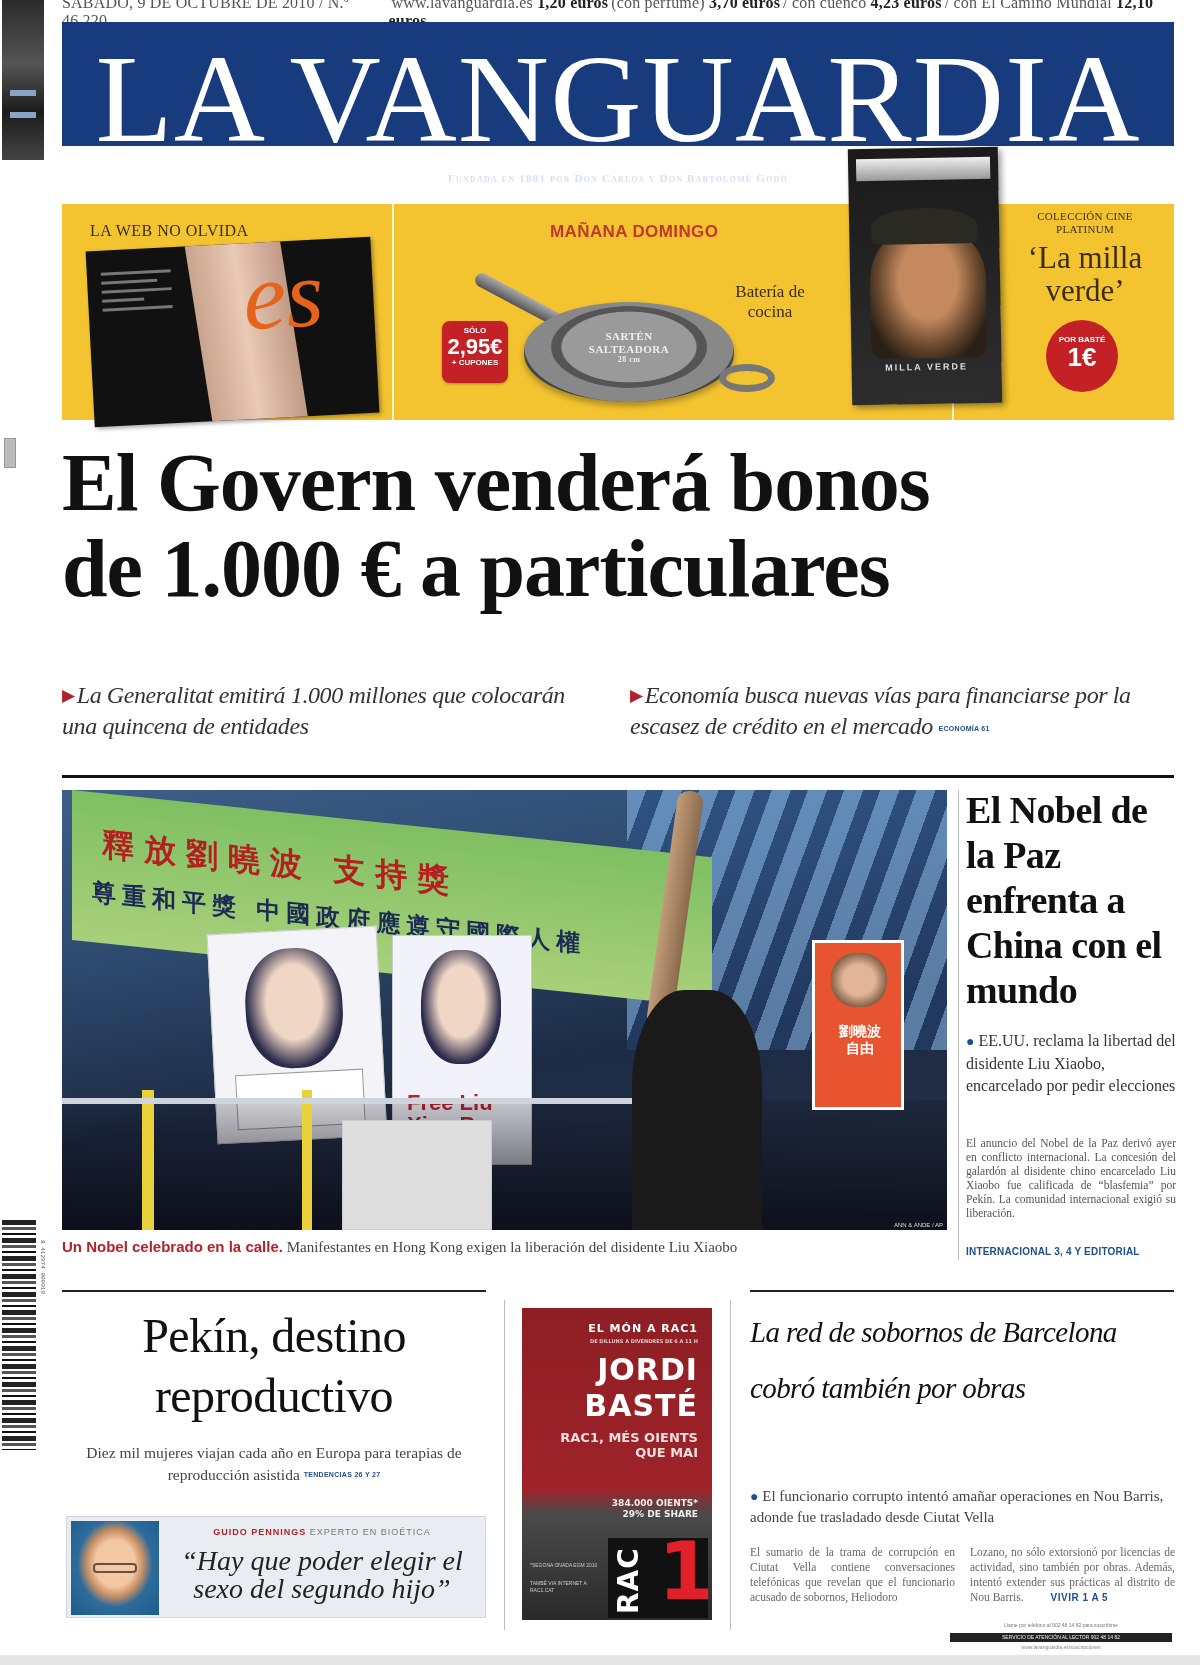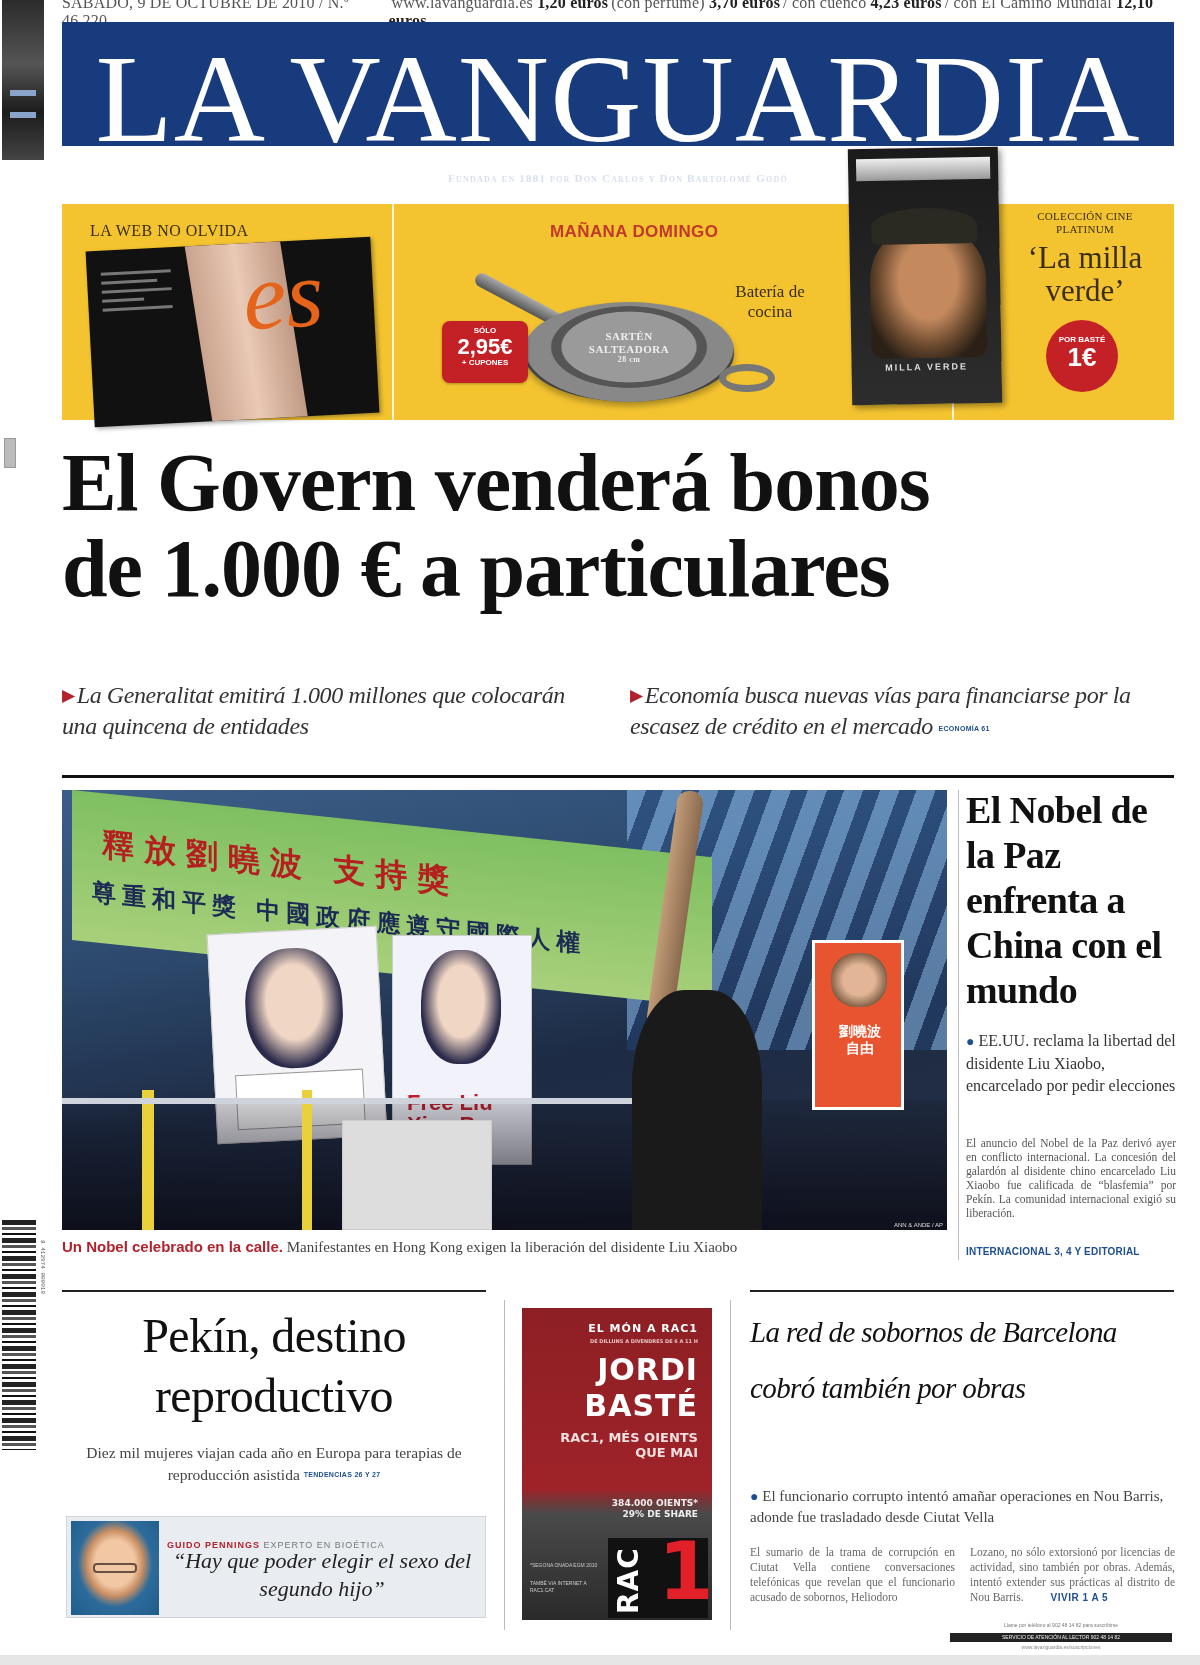--- a/index.html
+++ b/index.html
@@ -32,21 +32,21 @@
   .mag { position:absolute; left: 28px; top: 40px; width: 285px; height: 176px; background:#111; transform: rotate(-3deg); box-shadow: 2px 2px 4px rgba(0,0,0,.35); overflow:hidden; }
   .mag .skin { position:absolute; left: 110px; top: -10px; width: 95px; height: 220px; background: linear-gradient(90deg,#c9a38e,#eac9b5 50%,#c09a85); transform: rotate(-6deg); }
   .mag .es { position:absolute; left: 155px; top: 6px; font-family:"Liberation Serif",serif; font-style: italic; font-size: 96px; color:#e4641c; line-height: 1; }
   .mag .lines { position:absolute; left: 14px; top: 22px; width: 70px; }
   .mag .lines i { display:block; height: 3px; background:#777; margin-bottom: 6px; }
   .pan { position:absolute; left: 432px; top: 68px; width: 250px; height: 130px; }
   .pan .handle { position:absolute; left: -18px; top: -2px; width: 140px; height: 14px; border-radius: 8px; background: linear-gradient(180deg,#aaa,#555); transform: rotate(28deg); transform-origin: left center; }
   .pan .body { position:absolute; left: 30px; top: 30px; width: 210px; height: 100px; border-radius: 50% / 48%; background: radial-gradient(ellipse at 50% 45%, #9a9a9a 0 45%, #555 46% 52%, #888 53% 70%, #444 71%); box-shadow: 0 4px 6px rgba(0,0,0,.3); }
   .pan .ear { position:absolute; left: 225px; top: 92px; width: 56px; height: 28px; border: 7px solid #777; border-radius: 50%; }
   .pan .lbl { position:absolute; left: 60px; top: 58px; width: 150px; text-align:center; color:#eee; font-size: 11px; font-weight:bold; line-height: 1.15; letter-spacing: .5px; }
-  .price-badge { position:absolute; left: 380px; top: 117px; width: 86px; height: 62px; background:#c42127; border-radius: 8px; color:#fff; text-align:center; box-shadow: 0 1px 3px rgba(0,0,0,.3); }
+  .price-badge { position:absolute; left: 380px; top: 117px; width: 66px; height: 62px; background:#c42127; border-radius: 8px; color:#fff; text-align:center; box-shadow: 0 1px 3px rgba(0,0,0,.3); }
   .price-badge .s { font: bold 8px "Liberation Sans", sans-serif; margin-top: 5px; }
   .price-badge .p { font: bold 22px "Liberation Sans", sans-serif; line-height: 1.05; }
   .price-badge .c { font: bold 8px "Liberation Sans", sans-serif; }
   .manana { position:absolute; left: 488px; top: 18px; font: bold 17px "Liberation Sans", sans-serif; color:#c0392b; letter-spacing: .4px; }
   .bateria { position:absolute; left: 668px; top: 78px; width: 80px; text-align:center; font-size: 17px; color:#3a2d10; line-height: 1.2; }
   .dvd { position:absolute; left: 788px; top: -56px; width: 150px; height: 256px; background: linear-gradient(180deg,#1a1a1a,#2d2d2d); box-shadow: 3px 3px 6px rgba(0,0,0,.4); transform: rotate(-1deg); overflow:hidden; }
   .dvd .band { position:absolute; left: 8px; right: 8px; top: 10px; height: 22px; background: linear-gradient(180deg,#eee,#999); }
   .dvd .face { position:absolute; left: 20px; right: 14px; top: 80px; height: 130px; border-radius: 40% 40% 10% 10%; background: radial-gradient(ellipse at 50% 40%, #c48a5e 0 35%, #6b4a2f 60%, #2a2016 80%); }
   .dvd .cap { position:absolute; left: 22px; right: 22px; top: 60px; height: 36px; border-radius: 50% 50% 10% 10%; background:#2a2a22; }
   .dvd .title { position:absolute; left:0; right:0; bottom: 32px; text-align:center; color:#ddd; font: bold 9px "Liberation Sans", sans-serif; letter-spacing: 2px; }
@@ -95,23 +95,23 @@
   .nobel-ref { left: 966px; top: 1246px; width: 210px; font: bold 10px "Liberation Sans", sans-serif; color:#1d4e8f; letter-spacing: .2px; }
 
   .rule-mid { top: 1290px; height: 2px; background:#222; }
 
   
   .espana-head { left: 62px; top: 1306px; width: 424px; text-align:center; font-family:"Liberation Serif",serif; font-size: 48px; line-height: 60px; color:#111; letter-spacing: -0.6px; }
   .espana-deck { left: 62px; top: 1442px; width: 424px; text-align:center; font-size: 15.5px; line-height: 22px; color:#444; }
   .expert { left: 66px; top: 1516px; width: 420px; height: 102px; background:#e9edf1; border:1px solid #d0d6dc; }
   .expert .pic { position:absolute; left: 4px; top: 4px; width: 88px; height: 94px; background: radial-gradient(ellipse at 50% 45%, #f1c7a4 0 32%, #c98f63 45%, #2c6b9b 60%, #1f5c8a 100%); }
   .expert .pic .glasses { position:absolute; left: 22px; top: 42px; width: 44px; height: 10px; border: 2px solid #6a5040; border-radius: 4px; }
-  .expert .name { position:absolute; left: 100px; top: 23px; width: 310px; text-align:left; font: bold 9px "Liberation Sans", sans-serif; letter-spacing: 1px; color:#b2222d; }
+  .expert .name { position:absolute; left: 100px; top: 10px; width: 310px; text-align:center; font: bold 9px "Liberation Sans", sans-serif; letter-spacing: 1px; color:#b2222d; }
   .expert .name span { color:#777; font-weight: normal; }
-  .expert .quote { position:absolute; left: 100px; top: 30px; width: 310px; text-align:center; font-family:"Liberation Serif",serif; font-style: italic; font-size: 22px; line-height: 28px; color:#222; }
+  .expert .quote { position:absolute; left: 100px; top: 30px; width: 310px; text-align:center; font-family:"Liberation Serif",serif; font-style: italic; font-size: 28px; line-height: 28px; color:#222; }
 
   
   .rac-ad { left: 522px; top: 1308px; width: 190px; height: 312px; background: linear-gradient(180deg,#8d1f24 0%,#9e2329 58%,#4a4a4a 66%,#2a2a2a 100%); color:#fff; overflow:hidden; }
   .rac-ad .k { position:absolute; left: 0; right: 0; text-align: center; font-family: "DejaVu Sans", sans-serif; font-weight: bold; }
   .rac-ad .k1 { top: 14px; font-size: 11px; letter-spacing: 1px; text-align:right; right: 14px; }
   .rac-ad .k1b { top: 30px; font-size: 5px; color:#e7c3c3; text-align:right; right: 14px; }
   .rac-ad .k2 { top: 44px; font-size: 30px; line-height: 36px; letter-spacing: 1px; text-align:right; right: 14px; }
   .rac-ad .k3 { top: 122px; font-size: 13px; line-height: 15px; text-align:right; right: 14px; color:#f1dede; }
   .rac-ad .k4 { top: 190px; font-size: 9px; line-height: 11px; text-align:right; right: 14px; color:#eee; }
   .rac-ad .logo { position:absolute; left: 86px; top: 230px; width: 100px; height: 80px; background:#111; }

